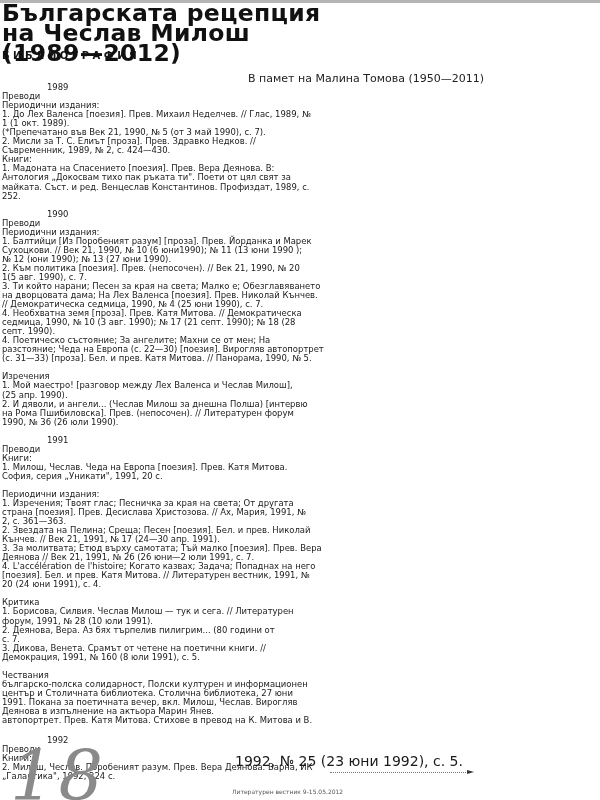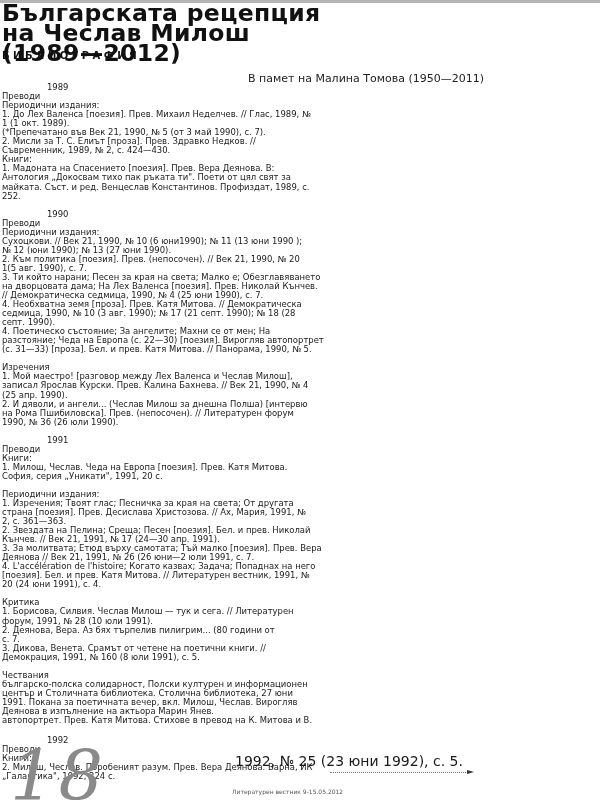--- a/index.html
+++ b/index.html
@@ -44,37 +44,37 @@
     <div class="line ">Съвременник, 1989, № 2, с. 424—430.</div>
     <div class="line ">Книги:</div>
     <div class="line ">1. Мадоната на Спасението [поезия]. Прев. Вера Деянова. В:</div>
     <div class="line ">Антология „Докосвам тихо пак ръката ти". Поети от цял свят за</div>
     <div class="line ">майката. Съст. и ред. Венцеслав Константинов. Профиздат, 1989, с.</div>
     <div class="line ">252.</div>
     <div class="line gap"></div>
     <div class="line yr">1990</div>
     <div class="line sec">Преводи</div>
     <div class="line ">Периодични издания:</div>
+    <div class="line ">1. Балтийци [Из Поробеният разум] [проза]. Прев. Йорданка и Марек</div>
     <div class="line ">Сухоцкови. // Век 21, 1990, № 10 (6 юни1990); № 11 (13 юни 1990 );</div>
     <div class="line ">№ 12 (юни 1990); № 13 (27 юни 1990).</div>
     <div class="line ">2. Към политика [поезия]. Прев. (непосочен). // Век 21, 1990, № 20</div>
     <div class="line ">1(5 авг. 1990), с. 7.</div>
     <div class="line ">3. Ти който нарани; Песен за края на света; Малко е; Обезглавяването</div>
     <div class="line ">на дворцовата дама; На Лех Валенса [поезия]. Прев. Николай Кънчев.</div>
     <div class="line ">// Демократическа седмица, 1990, № 4 (25 юни 1990), с. 7.</div>
     <div class="line ">4. Необхватна земя [проза]. Прев. Катя Митова. // Демократическа</div>
     <div class="line ">седмица, 1990, № 10 (3 авг. 1990); № 17 (21 септ. 1990); № 18 (28</div>
     <div class="line ">септ. 1990).</div>
     <div class="line ">4. Поетическо състояние; За ангелите; Махни се от мен; На</div>
     <div class="line ">разстояние; Чеда на Европа (с. 22—30) [поезия]. Вирогляв автопортрет</div>
     <div class="line ">(с. 31—33) [проза]. Бел. и прев. Катя Митова. // Панорама, 1990, № 5.</div>
     <div class="line gap"></div>
     <div class="line sec">Изречения</div>
     <div class="line ">1. Мой маестро! [разговор между Лех Валенса и Чеслав Милош],</div>
-    <div class="line ">записал Ярослав Курски. Прев. Калина Бахнева. // Век 21, 1990, № 4</div>
     <div class="line ">(25 апр. 1990).</div>
     <div class="line ">2. И дяволи, и ангели... (Чеслав Милош за днешна Полша) [интервю</div>
     <div class="line ">на Рома Пшибиловска]. Прев. (непосочен). // Литературен форум</div>
     <div class="line ">1990, № 36 (26 юли 1990).</div>
     <div class="line gap"></div>
     <div class="line yr">1991</div>
     <div class="line sec">Преводи</div>
     <div class="line ">Книги:</div>
     <div class="line ">1. Милош, Чеслав. Чеда на Европа [поезия]. Прев. Катя Митова.</div>
     <div class="line ">София, серия „Уникати", 1991, 20 с.</div>

